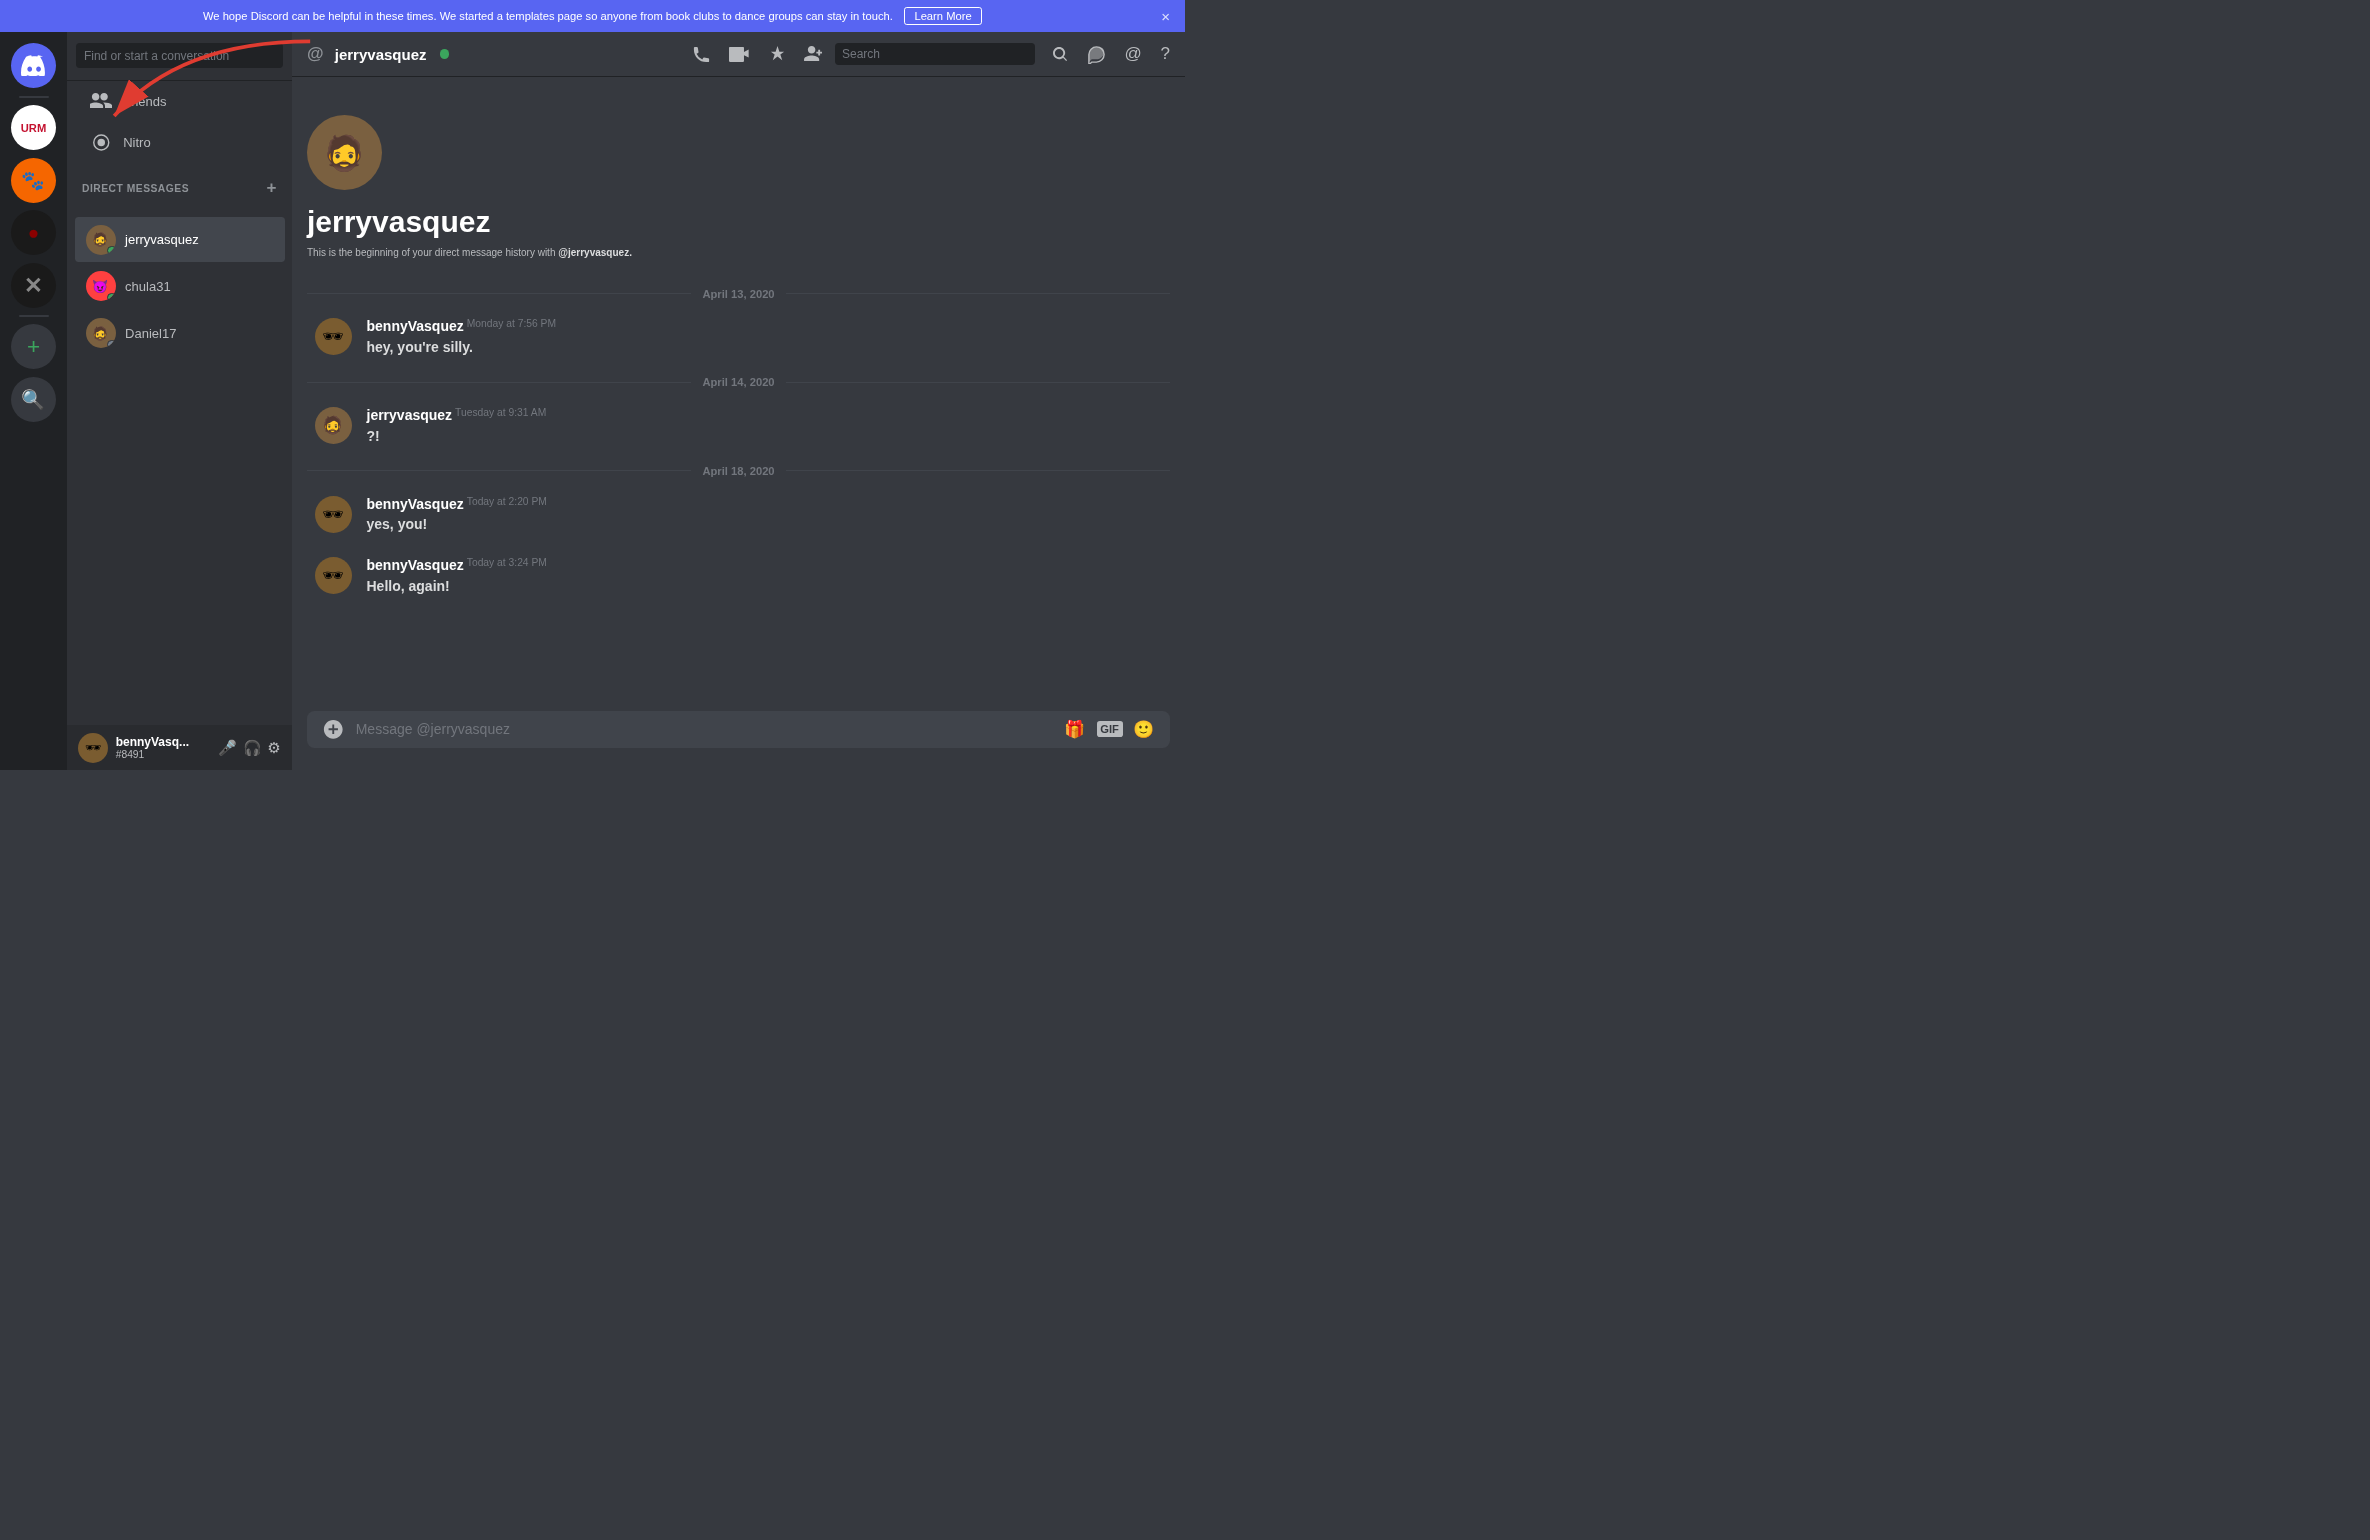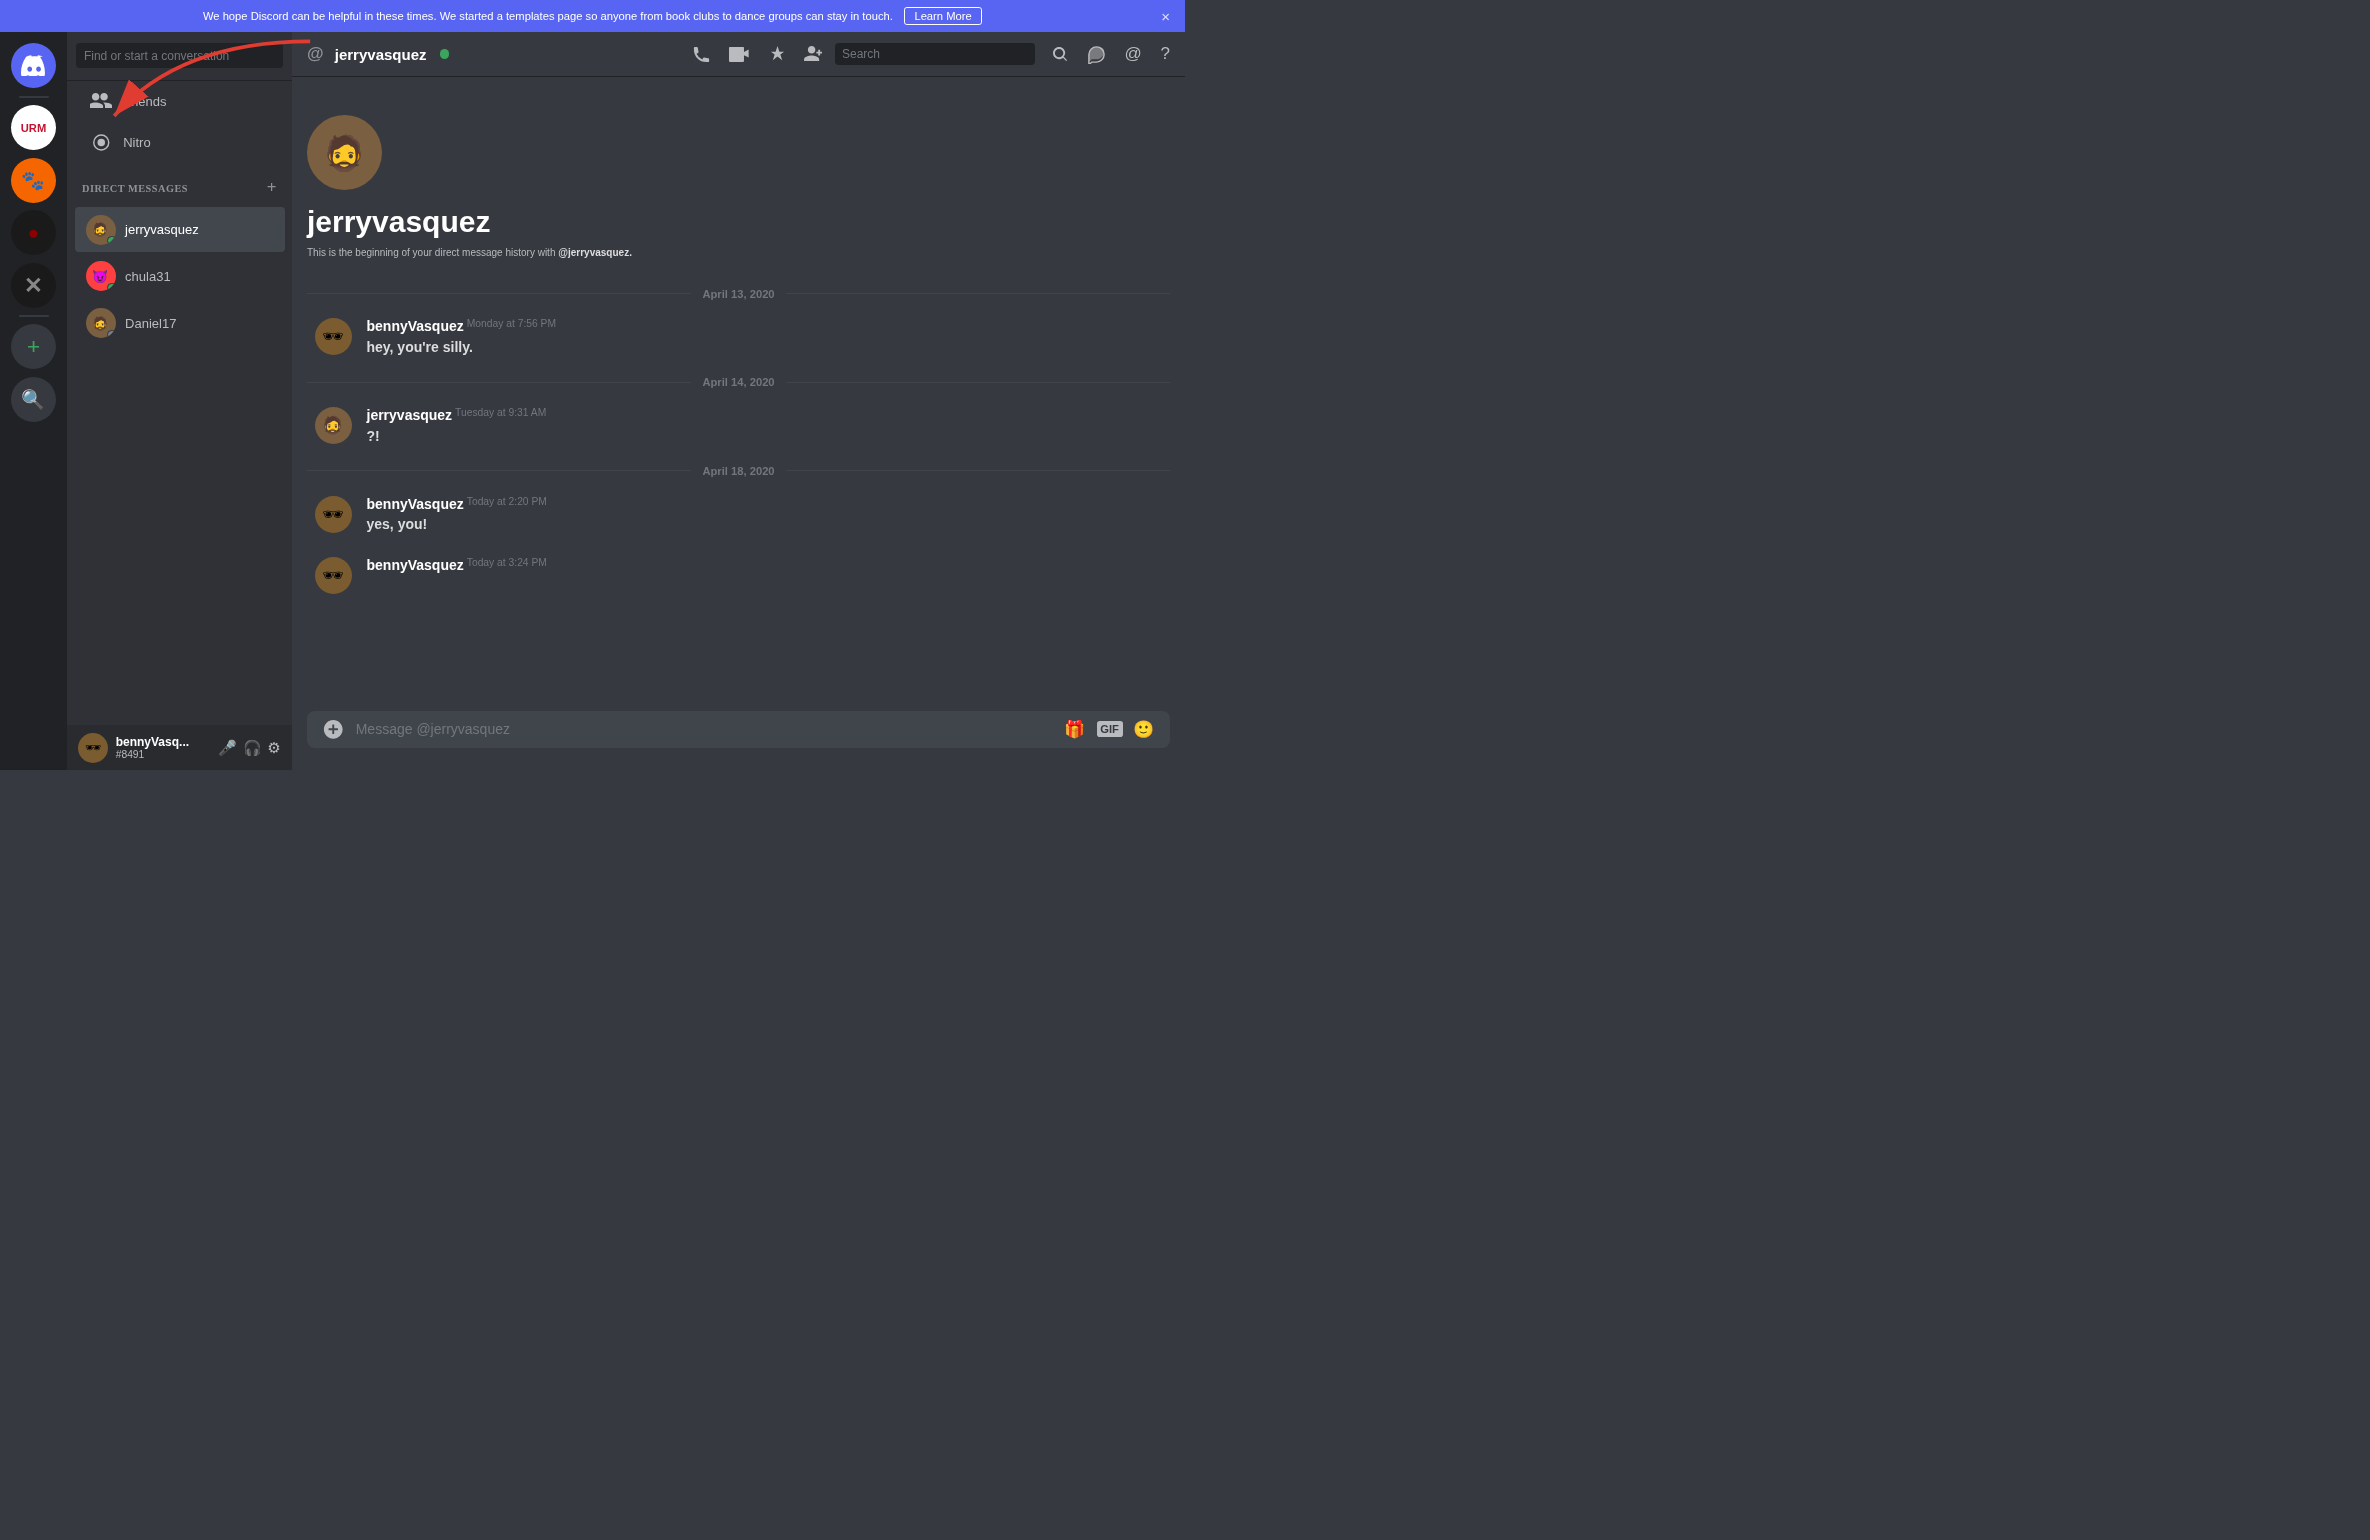--- a/index.html
+++ b/index.html
@@ -169,27 +169,26 @@
       align-items: center;
       justify-content: center;
       font-size: 15px;
       color: #b9bbbe;
     }
 
     .dm-section-header {
       display: flex;
       align-items: center;
       justify-content: space-between;
-      padding: 15px 15px 8px;
+      padding: 15px 15px 18px;
       color: #8e9297;
       font-size: 10.3px;
       font-weight: 600;
       text-transform: uppercase;
       letter-spacing: 0.5px;
-      font-family: Liberation Serif, serif;
     }
     .dm-section-header .add-dm-btn {
       cursor: pointer;
       font-size: 17px;
       color: #8e9297;
       display: flex;
       align-items: center;
     }
 
     .dm-user-item {
@@ -768,20 +767,21 @@
 
       <div class="message-group">
         <div class="msg-avatar" style="background:#7a5c30;">
           <span style="font-size:17px;">🕶</span>
         </div>
         <div class="msg-content">
           <div class="msg-header">
             <span class="msg-username">bennyVasquez</span>
             <span class="msg-timestamp">Today at 3:24 PM</span>
           </div>
+          <div class="msg-text">Hello, again!</div>
         </div>
 
       </div>
 
     </div>
 
     <div id="message-input-area">
       <div id="message-input-wrapper">
         <span class="input-icon-left">
           <svg width="22.5" height="22.5" viewBox="0 0 24 24" fill="#b9bbbe">

